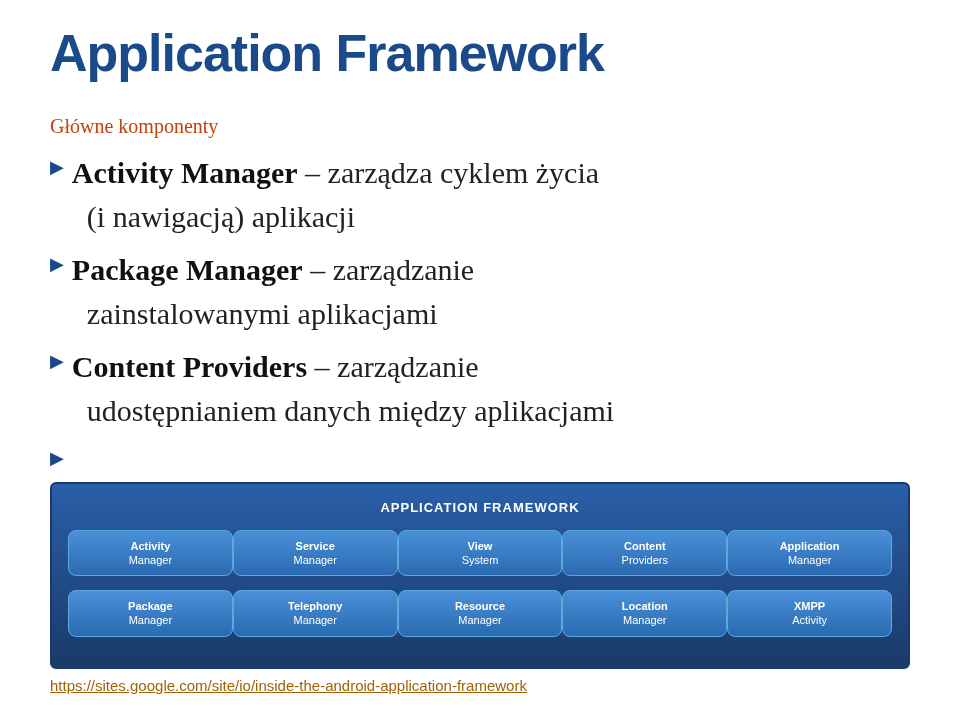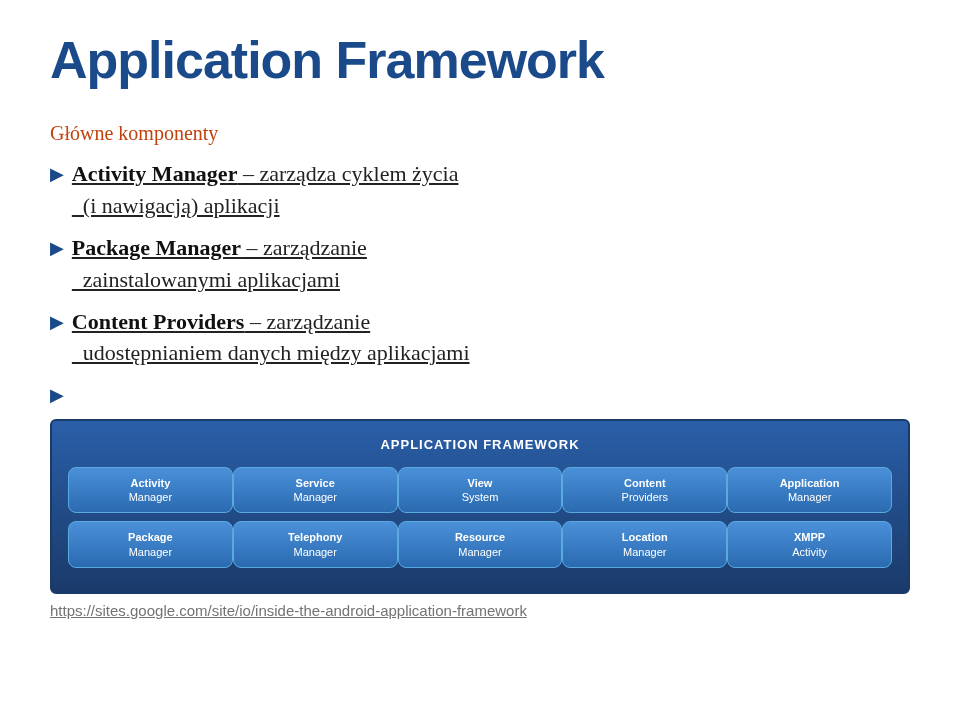--- a/index.html
+++ b/index.html
@@ -9,21 +9,21 @@
       height: 720px;
       background: #ffffff;
       font-family: 'Georgia', serif;
       overflow: hidden;
       position: relative;
     }
 
     .slide {
       width: 960px;
       height: 588px;
-      padding: 30px 50px 20px 50px;
+      padding: 23px 50px 20px 50px;
       display: flex;
       flex-direction: column;
     }
 
     .title {
       font-family: 'Arial Black', 'Arial', sans-serif;
       font-size: 52px;
       font-weight: 900;
       color: #1a4a8a;
       margin-bottom: 28px;
@@ -52,24 +52,23 @@
 
     .bullet-arrow {
       color: #1a4a8a;
       font-size: 18px;
       margin-right: 8px;
       margin-top: 3px;
       flex-shrink: 0;
     }
 
     .bullet-text {
-      font-size: 22px;
+      font-size: 30px;
       color: #222;
       line-height: 1.45;
-      text-decoration: underline;
     }
 
     .bullet-text strong {
       font-weight: bold;
       color: #111;
     }
 
     .diagram-container {
       background: linear-gradient(180deg, #2a5fa8 0%, #1a3a6a 100%);
       border: 2px solid #1a3a6a;
@@ -86,21 +85,21 @@
       letter-spacing: 1px;
       text-transform: uppercase;
       margin-bottom: 12px;
       font-family: Arial, sans-serif;
     }
 
     .diagram-row {
       display: flex;
       justify-content: space-between;
       gap: 0;
-      margin-bottom: 8px;
+      margin-bottom: 14px;
     }
 
     .diagram-cell {
       flex: 1;
       background: linear-gradient(180deg, #4a90d9 0%, #2a6ab0 100%);
       border: 1px solid #5aaae0;
       border-radius: 8px;
       padding: 8px 5px;
       text-align: center;
       color: #ffffff;
@@ -111,21 +110,21 @@
     }
 
     .diagram-cell strong {
       display: block;
       font-weight: bold;
     }
 
     .footer-link {
       margin-top: 8px;
       font-size: 15px;
-      color: #737373;
+      color: #a16207;
       text-decoration: underline;
       font-family: Arial, sans-serif;
     }
   </style>
 </head>
 <body>
 
 <div class="slide">
 
   <h1 class="title">Application Framework</h1>

